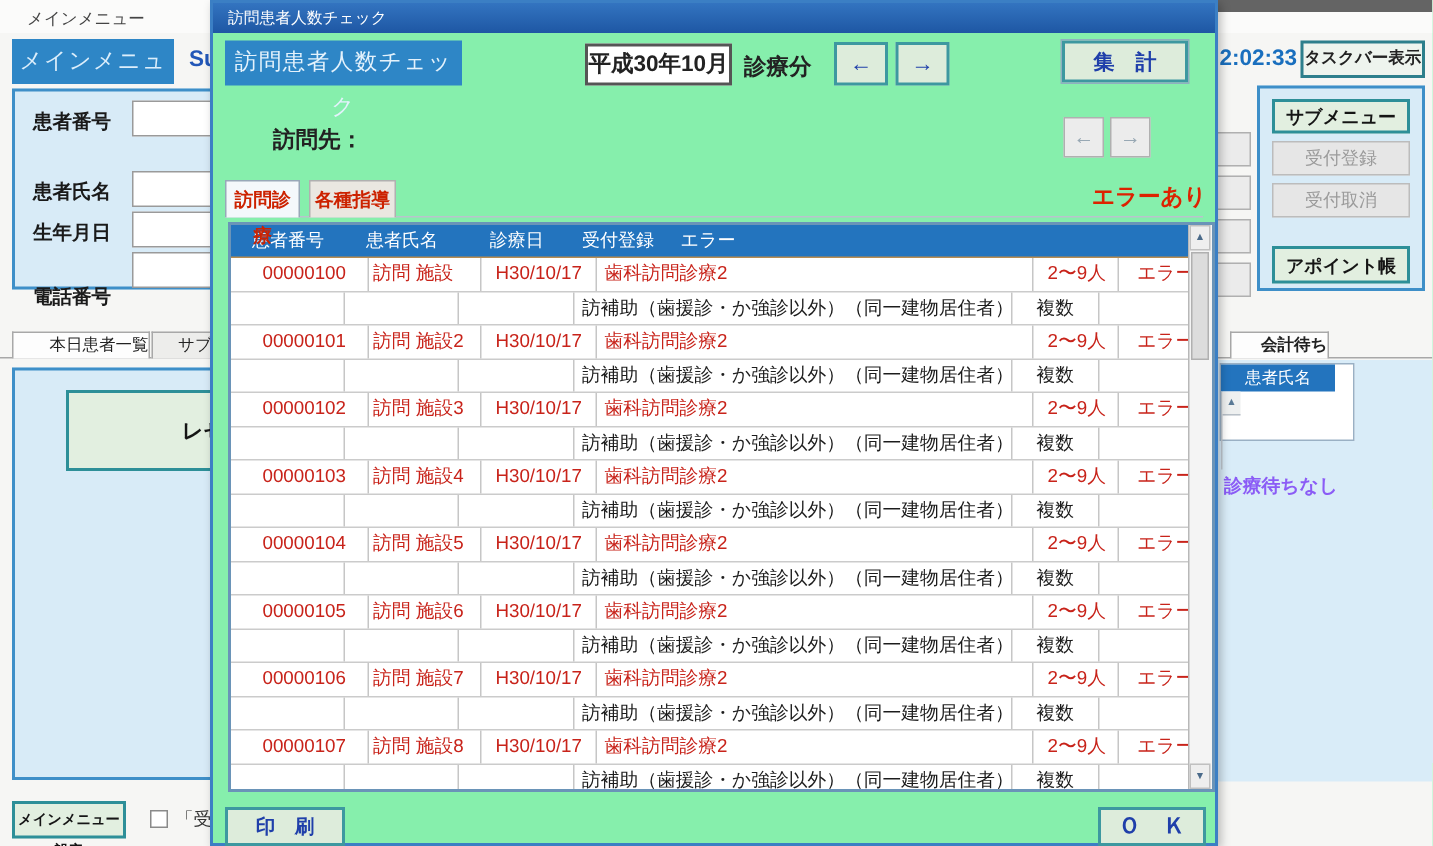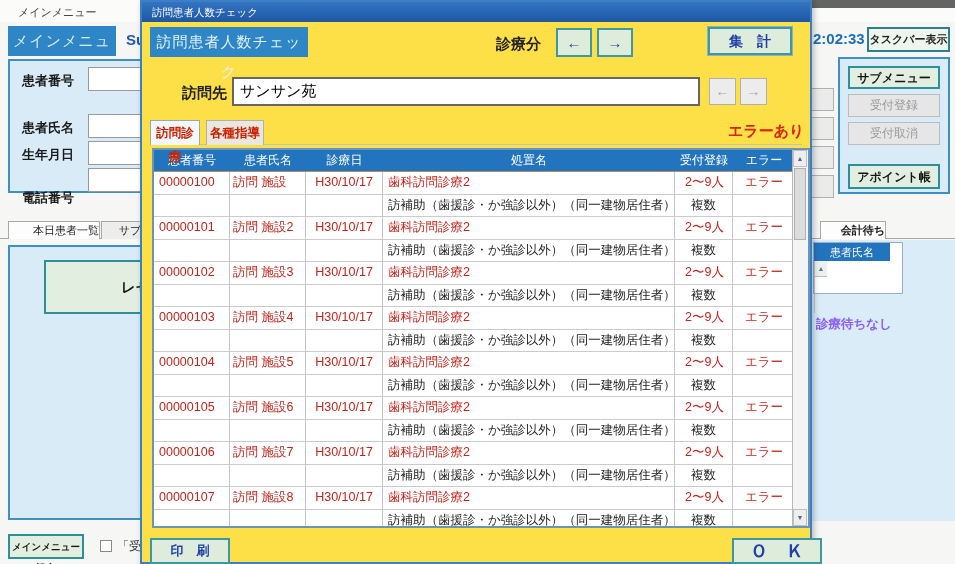--- a/index.html
+++ b/index.html
@@ -35,21 +35,21 @@
   .wl-header{width:76px;height:18px;background:#2374be;color:#fff;font-size:11px;line-height:18px;text-align:center;float:left;}
   .wl-sb{width:12px;height:52px;float:left;border-left:1px solid #c0c8d0;}
   .wl-up{height:15px;background:#eef0f0;border-bottom:1px solid #b8c0c8;font-size:7px;color:#5a7a96;text-align:center;line-height:15px;}
   .wl-row{clear:left;font-size:12.5px;font-weight:bold;padding:3px 0 0 2px;color:#8b5cf6;}
   .lower-right-panel{left:812px;top:240px;width:143px;height:281px;background:#d9ecf8;}
   .settings-btn{left:8px;top:534px;width:76px;height:25px;font-size:9.5px;line-height:21px;}
   .mw-checkbox{left:100px;top:540px;width:12px;height:12px;background:#fff;border:1px solid #8a8a8a;}
   .mw-check-label{left:117px;top:538px;font-size:12px;color:#333;}
   .exit-btn{left:813px;top:529px;width:92px;height:28px;font-size:13px;line-height:24px;}
   
-  .dialog{left:140px;top:0;width:672px;height:564px;background:#fde047;border:2px solid #3b7fc4;
+  .dialog{left:140px;top:0;width:672px;height:564px;background:#86efac;border:2px solid #3b7fc4;
           box-shadow:2px 2px 6px rgba(0,0,0,.25);z-index:10;}
   .dlg-titlebar{left:0;top:0;width:668px;height:20px;background:linear-gradient(#3374c0,#1e57a4);
                 color:#fff;font-size:10.5px;line-height:20px;padding-left:10px;}
   .dlg-banner{left:8px;top:25px;width:158px;height:30px;background:#2e86c6;color:#e4f2fc;
               font-size:15px;line-height:30px;text-align:center;letter-spacing:1px;}
   .month-box{left:248px;top:27px;width:98px;height:28px;background:#fff;border:2px solid #555;
              font-size:15px;font-weight:bold;line-height:24px;text-align:center;}
   .month-suffix{left:354px;top:33px;font-size:15px;font-weight:bold;}
   .nav-arrow{top:26px;width:36px;height:29px;font-size:15px;line-height:25px;}
   .agg-btn{left:566px;top:25px;width:84px;height:28px;font-size:14px;line-height:24px;outline:1px solid #8fb0c0;}
@@ -68,32 +68,32 @@
   .thead{display:flex;height:21px;background:#2374be;color:#fff;font-size:12px;line-height:21px;
          border-bottom:1px solid #b88c50;}
   .thead .c{text-align:center;}
   .c{box-sizing:border-box;overflow:hidden;white-space:nowrap;}
   .c1{width:76px;}.c2{width:76px;}.c3{width:77px;}.c4{width:292px;}.c5{width:58px;}.c6{width:62px;}
   .trow{display:flex;height:21.5px;line-height:21.5px;font-size:12.5px;border-bottom:1px solid #cbcbcb;}
   .trow .c{border-right:1px solid #c6c6c6;}
   .trow .c6{border-right:none;}
   .trow .c1{padding-left:5px;}.trow .c2{padding-left:3px;}.trow .c3{text-align:center;}
   .trow .c4{padding-left:5px;}.trow .c6{text-align:center;}
-  .trow.main{color:#c8231a;}
+  .trow.main{color:#c8231a;padding-left:16px;}
   .trow.main .c5{text-align:right;padding-right:8px;}
   .trow.sub{color:#1c1c1c;}
   .trow.sub .c5{text-align:center;}
   .sb{position:absolute;right:0;top:0;bottom:0;width:15px;background:#f4f4f4;border-left:1px solid #b8b8b8;}
   .sb-btn{position:absolute;left:0;width:14px;height:17px;background:#eeeeee;border:1px solid #c0c0c0;
           font-size:7px;color:#4a6a8a;text-align:center;line-height:16px;box-sizing:border-box;}
   .sb-thumb{position:absolute;left:1px;top:18px;width:12px;height:72px;background:#dcdcdc;border:1px solid #b0b0b0;box-sizing:border-box;}
   .print-btn{left:8px;top:536px;width:80px;height:26px;font-size:13px;line-height:22px;}
   .convert-btn{left:280px;top:534px;width:120px;height:28px;background:#f2f7f2;border:2px solid #44a0a8;
                color:#1f3faa;font-weight:bold;font-size:12.5px;line-height:24px;text-align:center;}
-  .ok-btn{left:590px;top:536px;width:90px;height:26px;font-size:18px;line-height:22px;}
+  .ok-btn{left:590px;top:536px;width:72px;height:26px;font-size:15px;line-height:22px;}
 </style>
 </head>
 <body>
 
 <div class="screen">
 
   <div class="abs mw-titlebar">メインメニュー</div>
   <div class="abs dark-strip"></div>
 
   <div class="abs mw-menu-btn">メインメニュー</div>
@@ -143,41 +143,40 @@
     <div class="wl-row">診療待ちなし</div>
   </div>
 
   <div class="abs btn-g settings-btn">メインメニュー設定</div>
   <span class="abs mw-checkbox"></span>
   <div class="abs mw-check-label">「受付</div>
 
   <div class="abs dialog">
     <div class="abs dlg-titlebar">訪問患者人数チェック</div>
     <div class="abs dlg-banner">訪問患者人数チェック</div>
+    <div class="abs month-box">平成30年10月</div>
     <div class="abs month-suffix">診療分</div>
     <div class="abs btn-gb nav-arrow" style="left:414px">←</div>
     <div class="abs btn-gb nav-arrow" style="left:455px">→</div>
     <div class="abs btn-gb agg-btn">集　計</div>
 
     <div class="abs visit-label">訪問先：</div>
-    <input class="abs visit-input" readonly="" value="サンサン苑" style="">
     <div class="abs gray-arrow" style="left:567px">←</div>
     <div class="abs gray-arrow" style="left:598px">→</div>
 
     <div class="abs dtab-line"></div>
     <div class="abs dtab dtab-active">訪問診療</div>
     <div class="abs dtab dtab-idle">各種指導</div>
     <div class="abs err-status">エラーあり</div>
 
     <div class="abs vtable">
       <div class="thead">
         <div class="c c1">患者番号</div>
         <div class="c c2">患者氏名</div>
         <div class="c c3">診療日</div>
-        <div class="c c4">処置名</div>
         <div class="c c5">受付登録</div>
         <div class="c c6">エラー</div>
       </div>
       <div id="vtbody">
           <div class="trow main">
     <div class="c c1">00000100</div>
     <div class="c c2">訪問 施設</div>
     <div class="c c3">H30/10/17</div>
     <div class="c c4">歯科訪問診療2</div>
     <div class="c c5">2〜9人</div>

